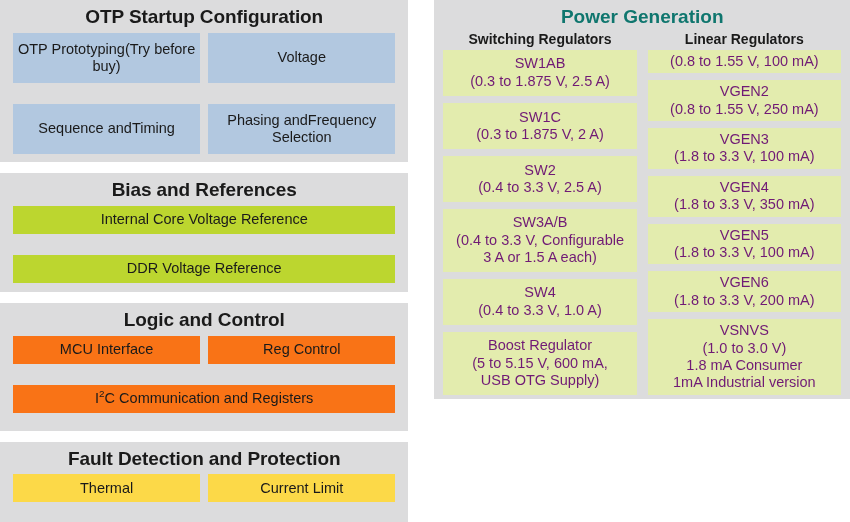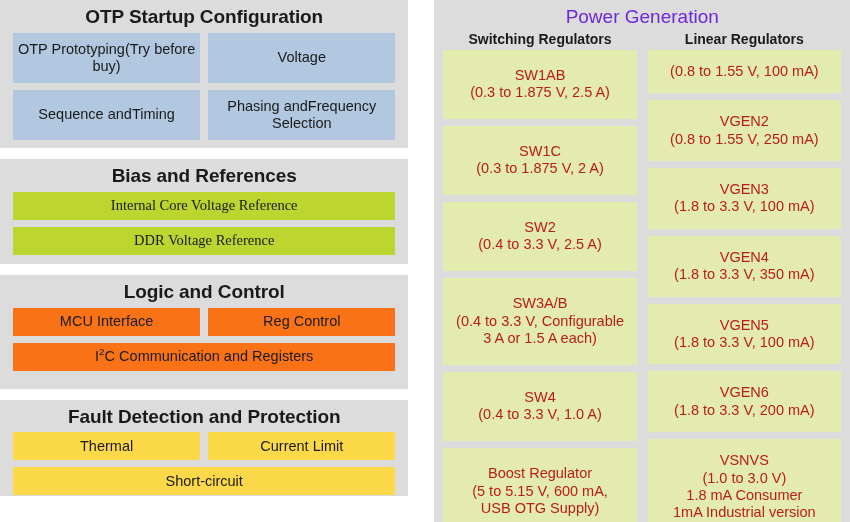--- a/index.html
+++ b/index.html
@@ -35,62 +35,62 @@
     font-size: 19px;
     color: #1a1a1a;
     letter-spacing: -0.1px;
     padding: 2px 0 5px 0;
     line-height: 1.15;
   }
   .row {
     display: flex;
     gap: 8px;
   }
-  .row + .row { margin-top: 7px; }
+  .row + .row { margin-top: 21px; }
 
   .pill {
     flex: 1;
     display: flex;
     align-items: center;
     justify-content: center;
     text-align: center;
     font-size: 14.5px;
     color: #1a1a1a;
     line-height: 1.18;
     padding: 5px 4px;
   }
   .pill.blue  { background: #b2c8e0; }
   .pill.green { background: #bcd62f; }
   .pill.pink  { background: #f97316; }
   .pill.yellow{ background: #fcd948; }
 
   
   .panel-otp   .pill { height: 50px; }
-  .panel-bias  .pill { height: 28px; font-family: Liberation Serif, serif; }
+  .panel-bias  .pill { height: 28px; }
   .panel-logic .pill { height: 28px; }
   .panel-fault .pill { height: 28px; }
 
   .panel-otp   { padding-bottom: 8px; }
   .panel-bias  { padding-bottom: 9px; }
   .panel-logic { padding-bottom: 18px; }
   .panel-fault { padding-bottom: 1px; flex: 1; }
 
   
   .right-col {
     width: 423px;
     background: #dcdcdd;
     padding: 4px 9px 4px 9px;
     display: flex;
     flex-direction: column;
   }
   .right-title {
     text-align: center;
-    font-weight: normal;
+    font-weight: bold;
     font-size: 19px;
-    color: #6d28d9;
+    color: #0f766e;
     padding: 2px 0 3px 0;
     line-height: 1.15;
   }
   .subheads {
     display: flex;
     gap: 11px;
     padding-bottom: 3px;
   }
   .subhead {
     flex: 1;
@@ -111,23 +111,23 @@
     gap: 7px;
   }
   .cell {
     background: #e3ecae;
     display: flex;
     flex-direction: column;
     align-items: center;
     justify-content: center;
     text-align: center;
     font-size: 14.5px;
-    color: #b91c1c;
+    color: #701a75;
     line-height: 1.2;
-    padding: 13px 2px;
+    padding: 3px 2px;
   }
   .cell .ln { display: block; white-space: nowrap; }
   .cell.f1 { flex: 1; }
   .cell.f2 { flex: 1.98; }
   .cell.f3 { flex: 1.42; }
 
   sup { font-size: 0.68em; vertical-align: super; line-height: 0; }
 </style>
 </head>
 <body>

